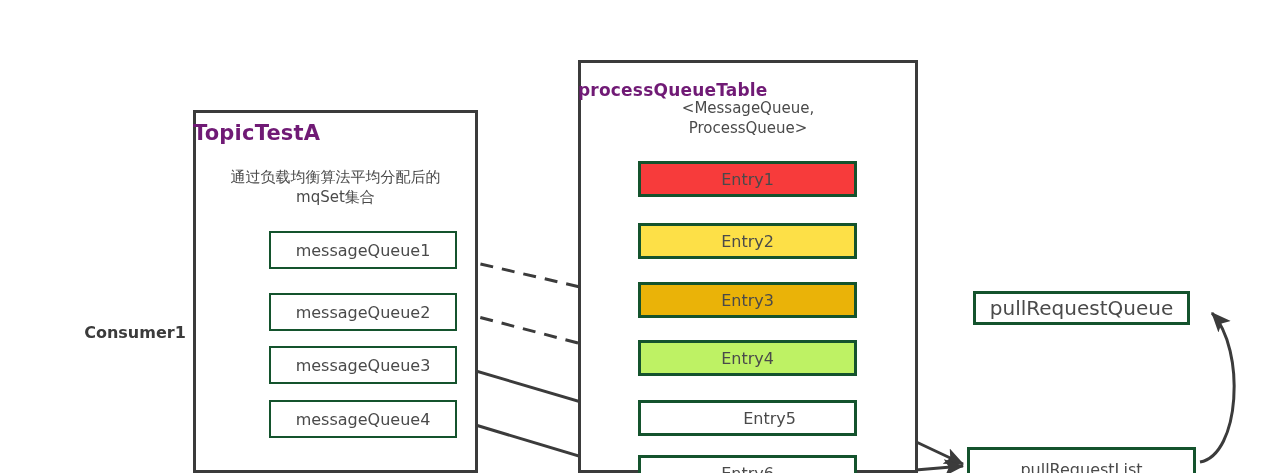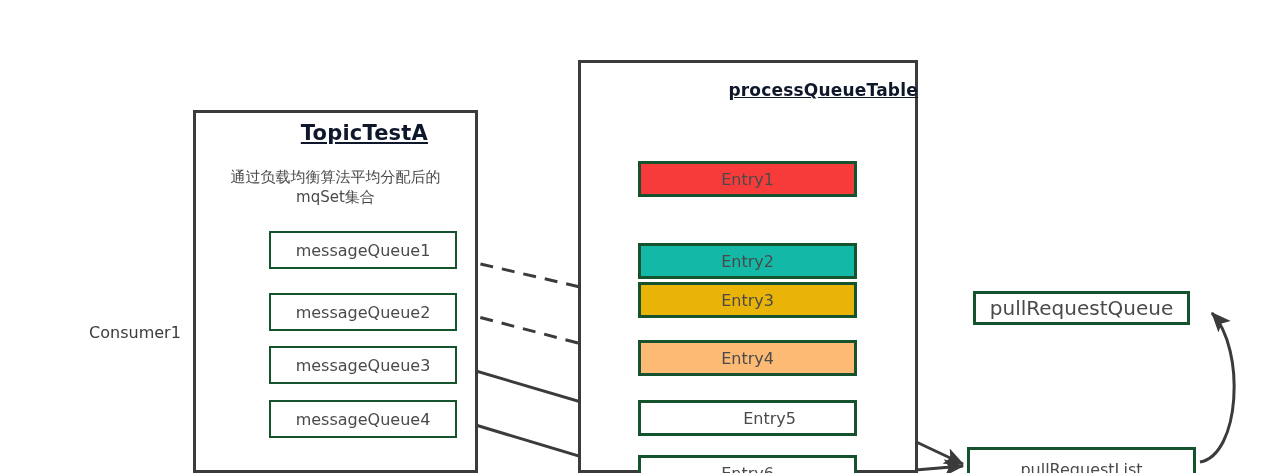--- a/index.html
+++ b/index.html
@@ -42,26 +42,25 @@
     border: 3px solid #3b3b3b;
     background: #ffffff;
     z-index: 1;
   }
   #topic-container { left: 193px; top: 110px; width: 285px; height: 363px; }
   #pqt-container   { left: 578px; top: 60px;  width: 340px; height: 413px; }
 
   .container-title {
     position: absolute;
     width: 100%;
-    text-align: right;
+    text-align: left;
     font-weight: bold;
     letter-spacing: 0.2px;
-    color: #0f172a;
+    color: #701a75;
     z-index: 2;
-    text-decoration: underline;
   }
   #topic-title { left: 193px; top: 121px; width: 235px; font-size: 21px; }
   #pqt-title   { left: 578px; top: 80px;  width: 340px; font-size: 17px; }
 
   .container-subtitle {
     position: absolute;
     text-align: center;
     line-height: 1.3;
     color: #4a4a4a;
     z-index: 2;
@@ -69,21 +68,21 @@
   #topic-subtitle { left: 198px; top: 168px; width: 275px; font-size: 15px; }
   #pqt-subtitle   { left: 588px; top: 99px;  width: 320px; font-size: 15px; }
 
   
   #consumer-label {
     position: absolute;
     left: 60px; top: 323px;
     width: 150px;
     text-align: center;
     font-size: 16px;
-    font-weight: normal;
+    font-weight: bold;
     color: #3b3b3b;
     z-index: 3;
   }
 
   
   .mq-box {
     left: 269px;
     width: 188px;
     height: 38px;
     font-size: 16px;
@@ -168,24 +167,28 @@
     <div>mqSet集合</div>
   </div>
 
   <div class="node mq-box mq-0">messageQueue1</div>
   <div class="node mq-box mq-1">messageQueue2</div>
   <div class="node mq-box mq-2">messageQueue3</div>
   <div class="node mq-box mq-3">messageQueue4</div>
 
   <div id="pqt-container" class="container-box"></div>
   <div id="pqt-title" class="container-title">processQueueTable</div>
+  <div id="pqt-subtitle" class="container-subtitle">
+    <div>&lt;MessageQueue,</div>
+    <div>ProcessQueue&gt;</div>
+  </div>
 
   <div class="node entry-box en-0" style="background-color: rgb(247, 59, 59);">Entry1</div>
-  <div class="node entry-box en-1" style="background-color: #14b8a6; margin-top: 20px;">Entry2</div>
+  <div class="node entry-box en-1" style="background-color: #fde047;">Entry2</div>
   <div class="node entry-box en-2" style="background-color: #eab308;">Entry3</div>
-  <div class="node entry-box en-3" style="background-color: #fdba74;">Entry4</div>
+  <div class="node entry-box en-3" style="background-color: #bef264;">Entry4</div>
   <div class="node entry-box en-4" style="background-color: rgb(255, 255, 255);">Entry5</div>
   <div class="node entry-box en-5" style="background-color: rgb(255, 255, 255);">Entry6</div>
 
   <div id="pull-request-queue" class="node">pullRequestQueue</div>
   <div id="pull-request-list" class="node">pullRequestList</div>
 
 </div>
 
 </body></html>

